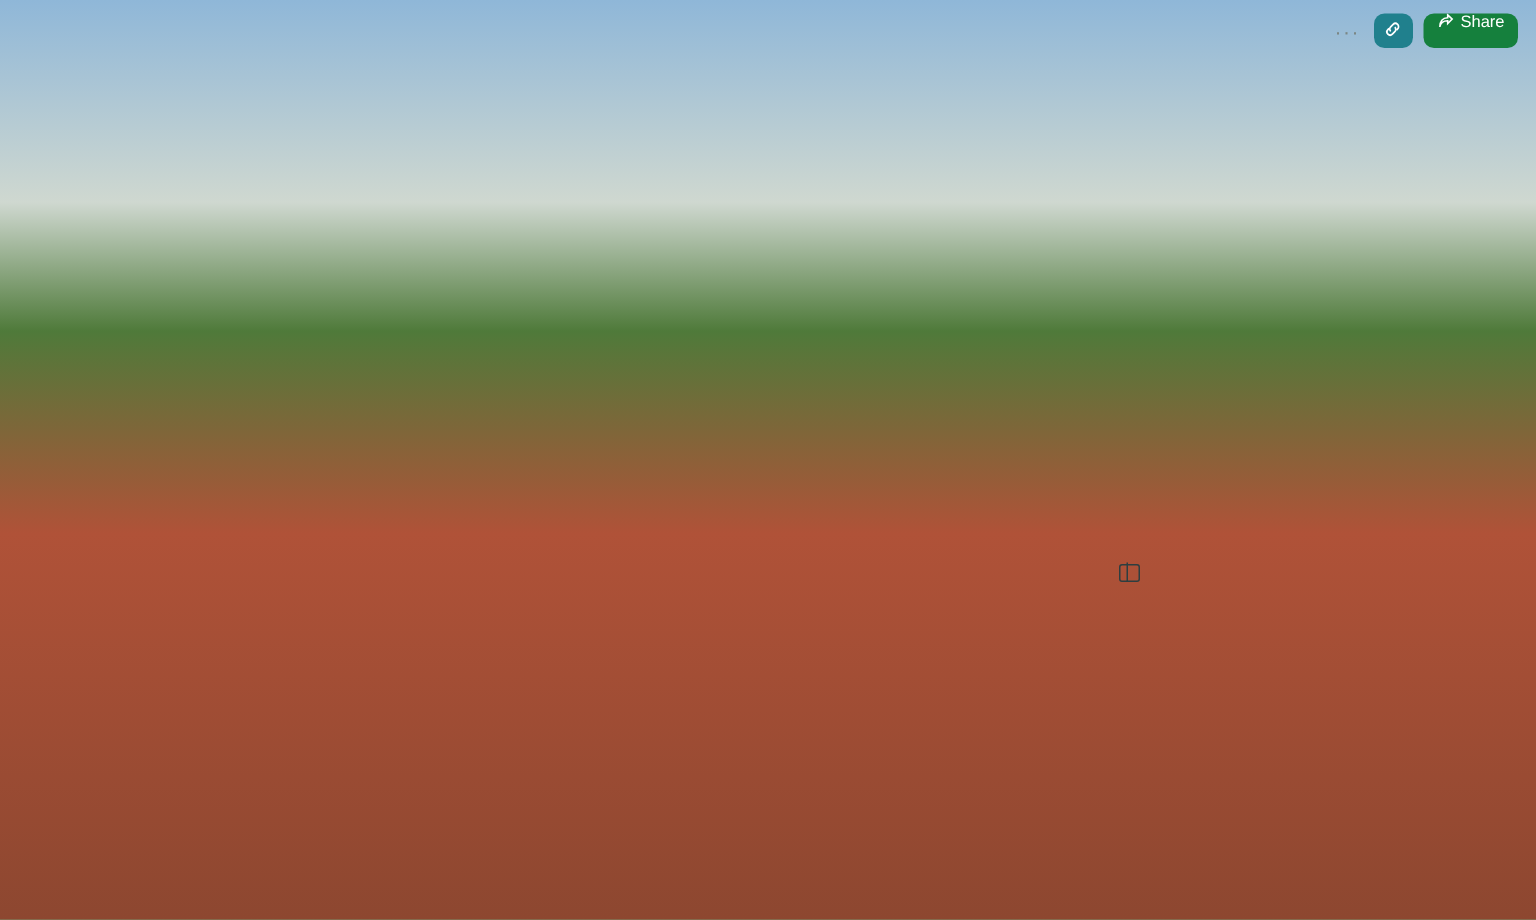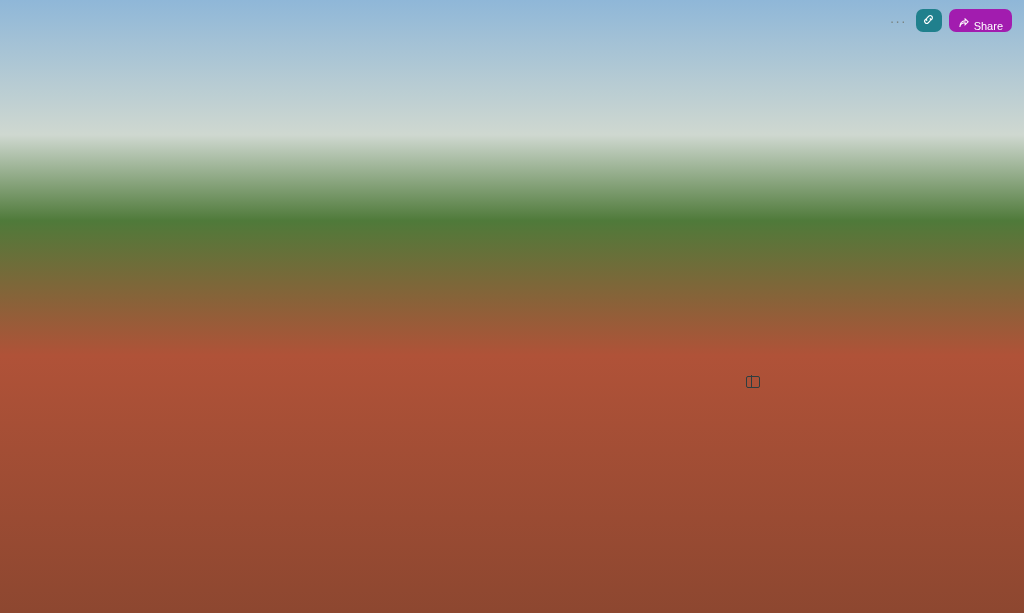--- a/index.html
+++ b/index.html
@@ -86,22 +86,22 @@
     font-size: 12.5px; color: #24353a; pointer-events: none;
   }
   .topbar-right { margin-left: auto; display: flex; align-items: center; gap: 7px; z-index: 2;}
   .dots-btn { color: #7b8684; font-size: 14px; letter-spacing: 1px; cursor: pointer; line-height: 1; padding: 0 2px;}
   .icon-btn {
     background: #20808d; color: #fff; border: none; border-radius: 7px;
     height: 23px; min-width: 26px; display: flex; align-items: center; justify-content: center;
     cursor: pointer;
   }
   .share-btn {
-    background: #a21caf; color: #fff; border: none; border-radius: 7px;
-    height: 23px; padding: 0 9px; display: flex; align-items: flex-end; gap: 4px;
+    background: #15803d; color: #fff; border: none; border-radius: 7px;
+    height: 23px; padding: 0 9px; display: flex; align-items: flex-start; gap: 4px;
     font-size: 11px; font-family: inherit; cursor: pointer;
   }
 
   .content-scroll { flex: 1; display: flex; overflow: hidden; }
   .content-col { width: 560px; flex: 0 0 560px; padding: 22px 0 0 66px; }
   .right-col { flex: 1; padding: 26px 56px 0 18px; }
 
   .page-title { font-size: 22px; font-weight: 400; color: #1f3437; letter-spacing: -0.2px; }
 
   .section-head {

